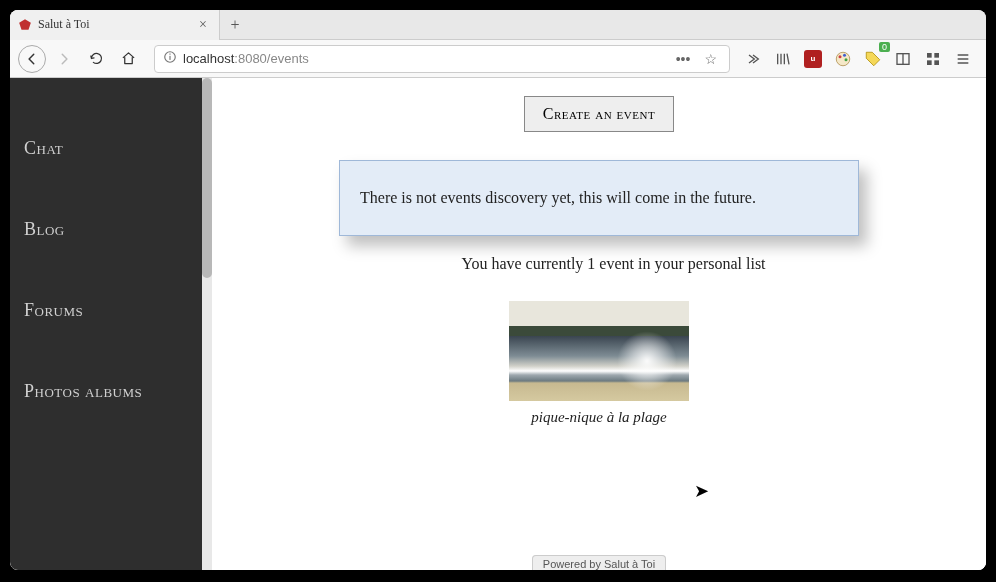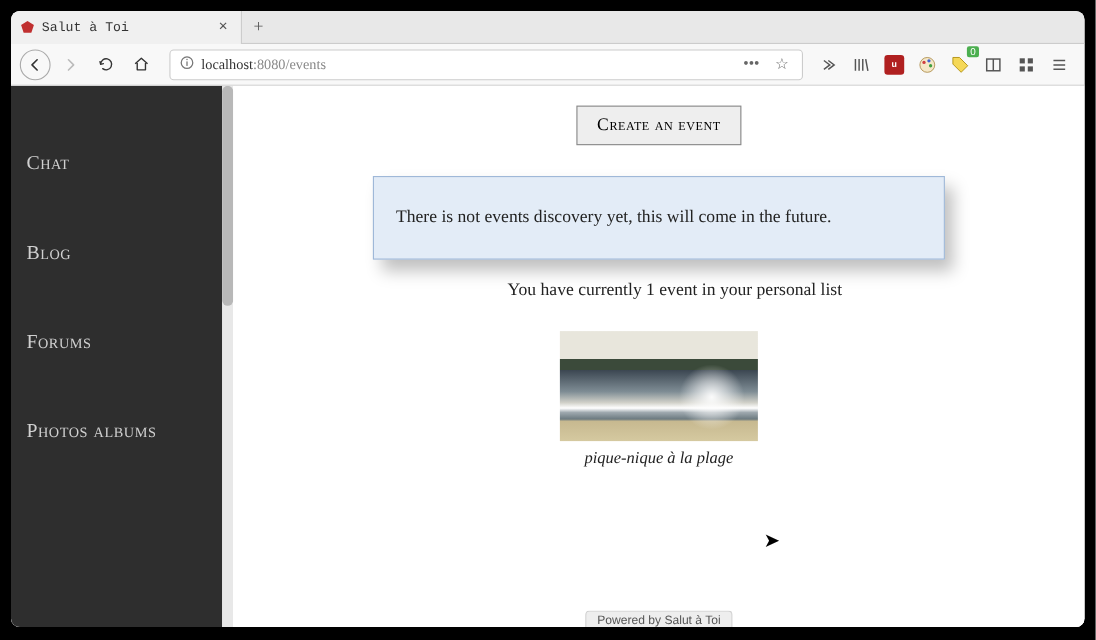--- a/index.html
+++ b/index.html
@@ -30,21 +30,21 @@
     border-bottom: 1px solid #ccc;
   }
   .tab {
     height: 30px;
     width: 210px;
     background: #f0f0f0;
     border-right: 1px solid #ccc;
     display: flex;
     align-items: center;
     padding: 0 8px;
-    font-family: Liberation Mono, monospace;
+    font-family: Liberation Serif, serif;
     font-size: 12px;
     color: #333;
     gap: 6px;
   }
   .tab-favicon { width: 14px; height: 14px; display:flex;align-items:center;justify-content:center;}
   .tab-title { flex: 1; overflow:hidden; text-overflow:ellipsis; white-space:nowrap;}
   .tab-close { font-size: 14px; color:#555; cursor:pointer; padding:0 4px;}
   .newtab { width:30px; display:flex; align-items:center; justify-content:center; font-size:16px; color:#555; cursor:pointer;}
   
   .toolbar {
@@ -67,21 +67,21 @@
   .urlbar {
     flex:1;
     height: 28px;
     background: #fff;
     border: 1px solid #ccc;
     border-radius: 4px;
     display:flex;
     align-items:center;
     padding: 0 8px;
     margin: 0 8px;
-    font-family: Liberation Serif, serif;
+    font-family: Liberation Sans, sans-serif;
     font-size: 13px;
     color:#333;
     gap:6px;
   }
   .url-host { color:#333; }
   .url-rest { color:#888; }
   .url-spacer{flex:1;}
   .url-icon{color:#666; font-size:14px; padding:0 4px; cursor:pointer;}
   .toolbar-right { display:flex; align-items:center; gap:8px; padding-right:4px;}
   .tbtn { width:22px; height:22px; display:flex; align-items:center; justify-content:center; cursor:pointer;}

